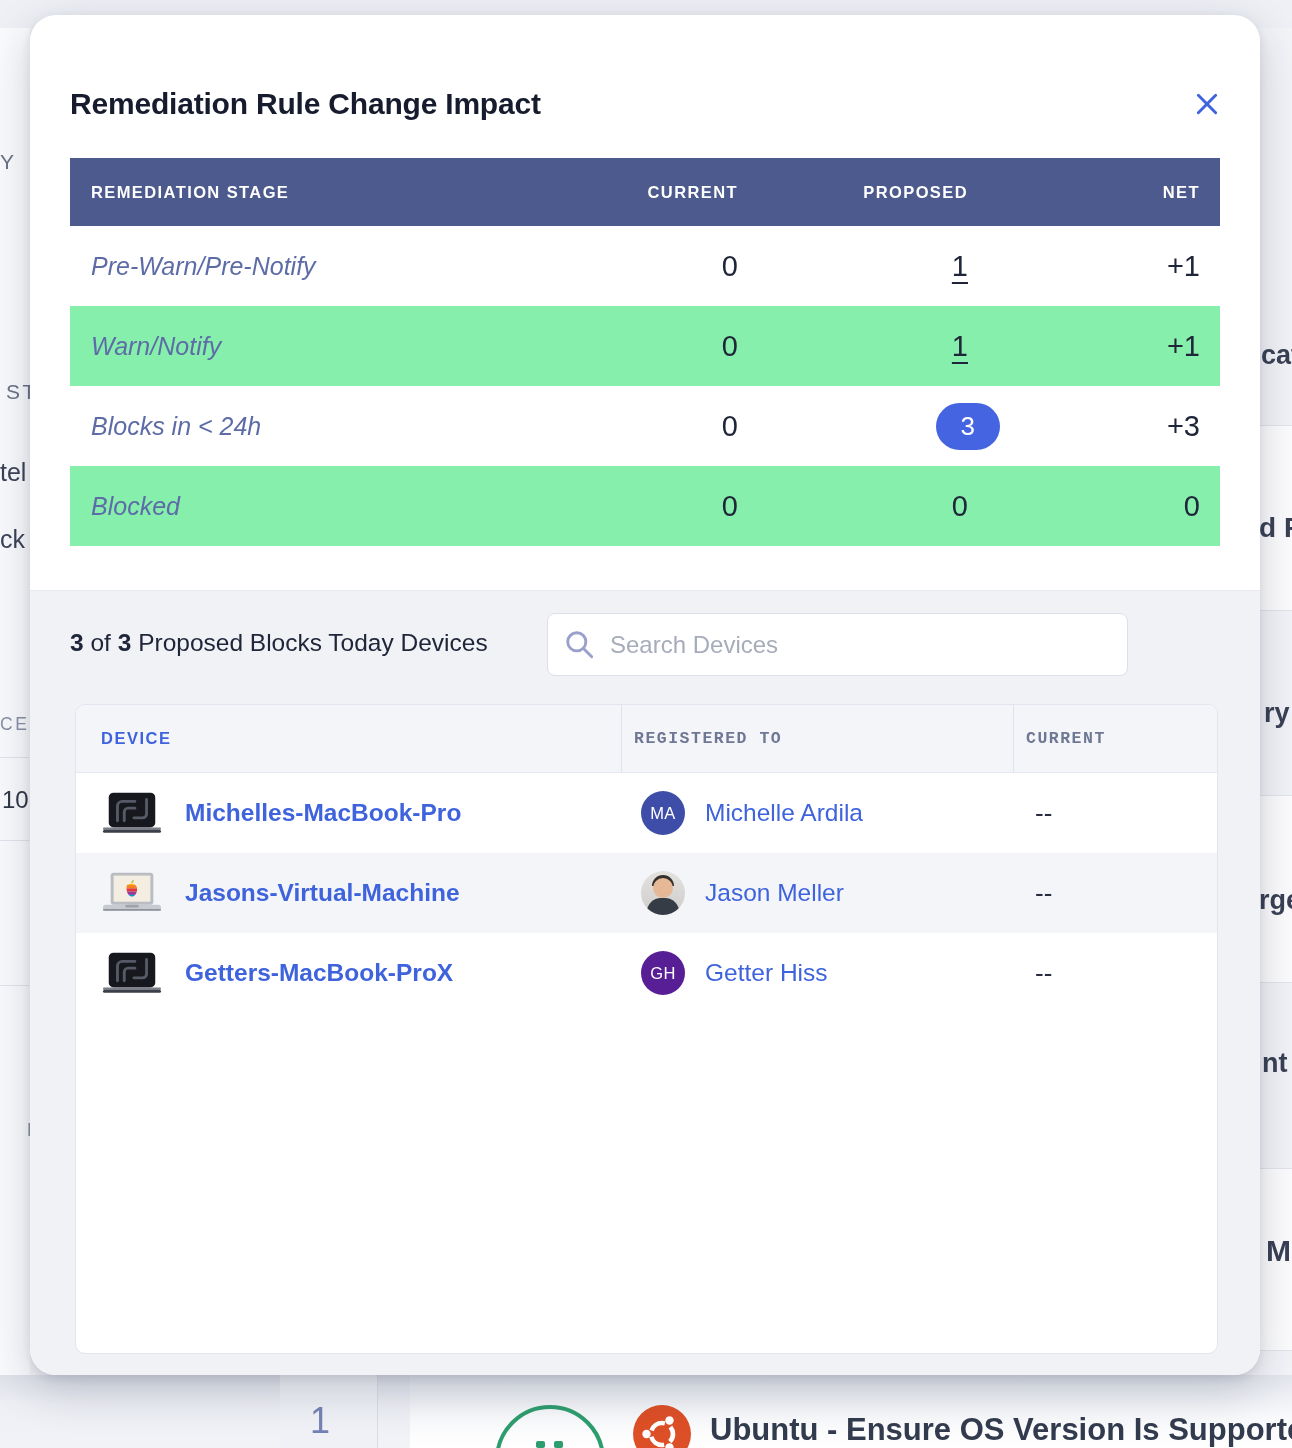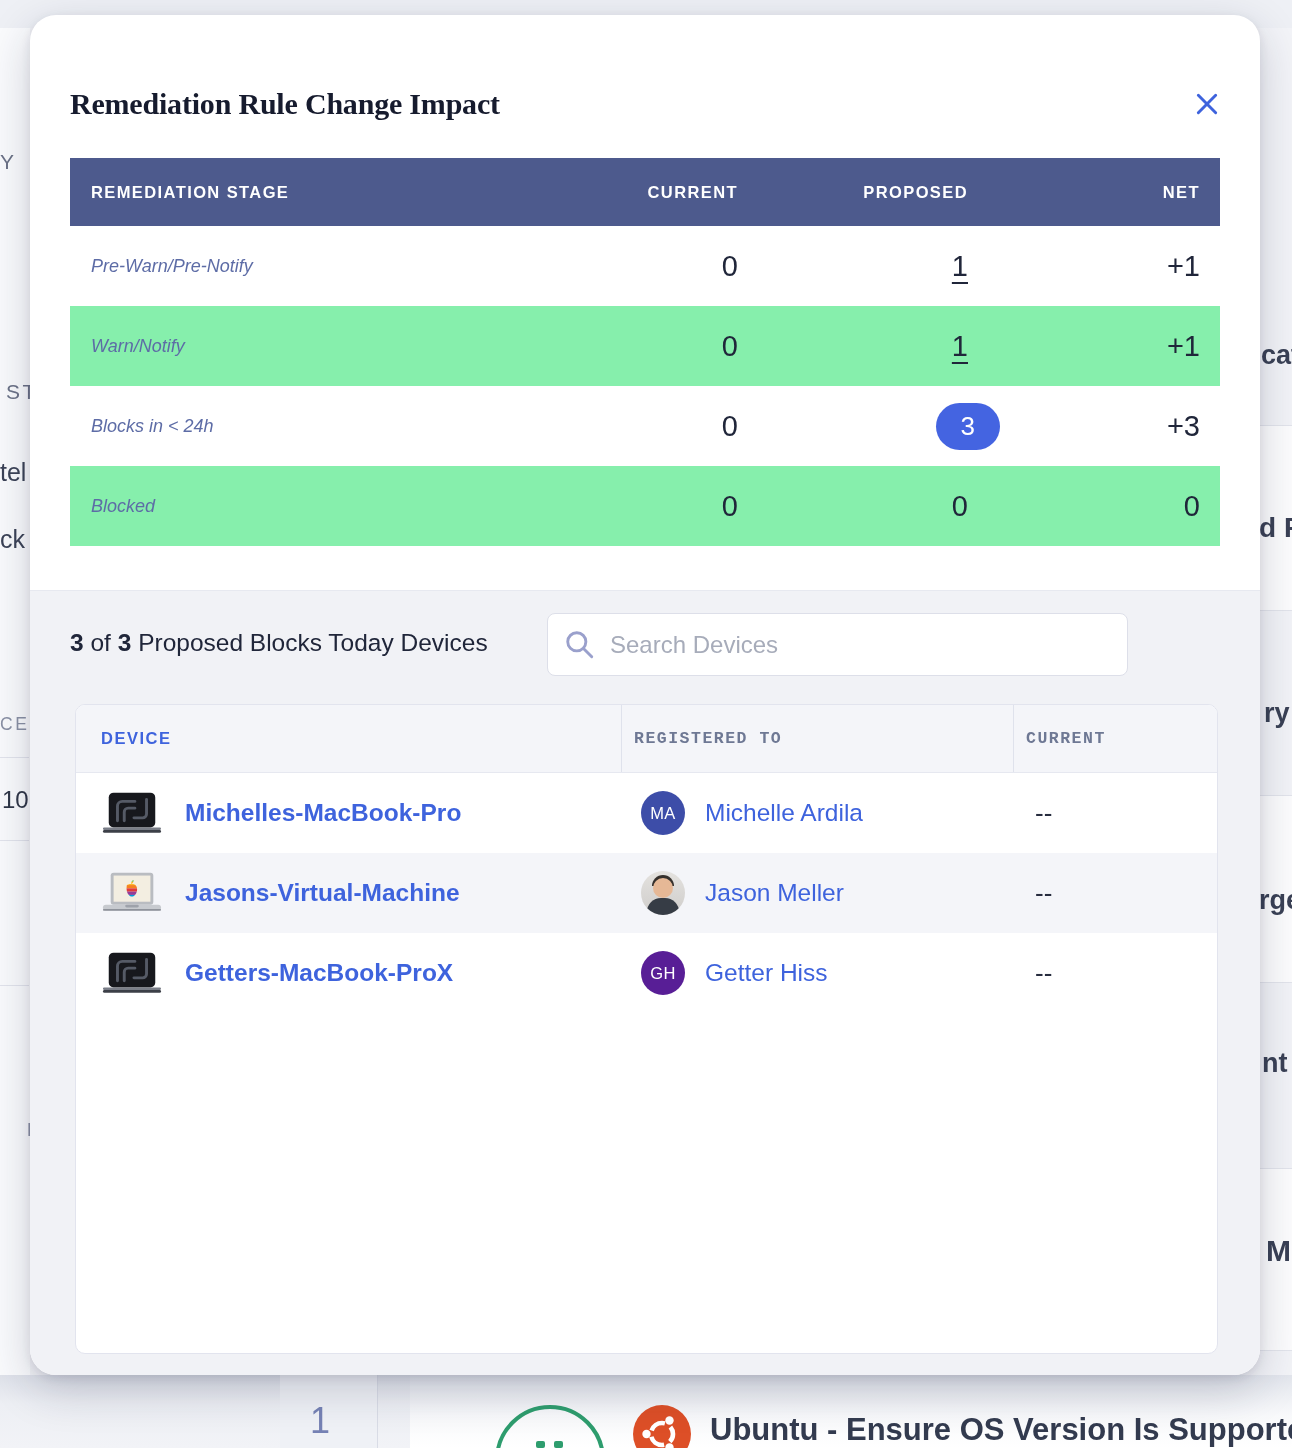--- a/index.html
+++ b/index.html
@@ -24,32 +24,32 @@
   .bottom-rownum { position:absolute; left:310px; top:1400px; font-size:36px; color:#7682B5; }
   .bottom-card { position:absolute; left:410px; top:1375px; width:882px; height:73px;
     background:linear-gradient(180deg,#E3E6ED 0%,#F8F9FB 55%,#FFFFFF 100%); }
   .gauge-svg { position:absolute; left:492px; top:1375px; }
   .ubuntu-badge { position:absolute; left:633px; top:1405px; width:58px; height:58px; }
   .bottom-title { position:absolute; left:710px; top:1412px; font-size:31px; font-weight:700; color:#333B4F; white-space:nowrap; }
 
   
   .modal { position:absolute; left:30px; top:15px; width:1230px; height:1360px; background:#FFFFFF;
     border-radius:26px; box-shadow:0 14px 46px rgba(25,32,60,.20), 0 3px 10px rgba(25,32,60,.10); overflow:hidden; }
-  .modal-title { position:absolute; left:40px; top:72px; font-size:30px; font-weight:700; color:#161B2E; letter-spacing:-.2px;font-family:Liberation Serif, serif; }
+  .modal-title { position:absolute; left:40px; top:72px; font-size:30px; font-weight:700; color:#161B2E; letter-spacing:-.2px; }
   .modal-close { position:absolute; left:1160px; top:72px; width:34px; height:34px; cursor:pointer;
     display:flex; align-items:center; justify-content:center; background:none; border:none; }
 
   
   .impact-table { position:absolute; left:40px; top:143px; width:1150px; }
   .it-row { display:grid; grid-template-columns:1fr 160px 230px 232px; align-items:center; padding:0 20px 0 21px; }
   .it-head { height:68px; background:#4D5A8D; color:#FFFFFF; font-size:16.5px; font-weight:700; letter-spacing:1.4px; }
   .it-body { height:80px; font-size:29px; color:#20263A; }
   .it-body.alt { background:#86efac; }
   .it-cell-num { text-align:right; }
-  .it-stage { font-style:italic; font-size:18px; color:#5D6CA6; }
+  .it-stage { font-style:italic; font-size:25px; color:#5D6CA6; }
   .it-head .it-cell-num { font-size:16.5px; }
   .prop-link { text-decoration:underline; text-underline-offset:6px; text-decoration-thickness:2px; color:#20263A; cursor:pointer; }
   .prop-badge { display:inline-block; background:#4464E1; color:#FFFFFF; font-size:26px; line-height:1;
     padding:10px 25px 11px; border-radius:24px; margin-right:-32px; }
 
   
   .modal-lower { position:absolute; left:0; top:575px; width:1230px; height:871px; background:#F1F2F6; border-top:1px solid #E7E9F0; }
   .count-line { position:absolute; left:40px; top:38px; font-size:24.5px; color:#20263A; }
   .count-line b { font-weight:700; }
   .search-box { position:absolute; left:517px; top:22px; width:581px; height:63px; background:#FFFFFF;

